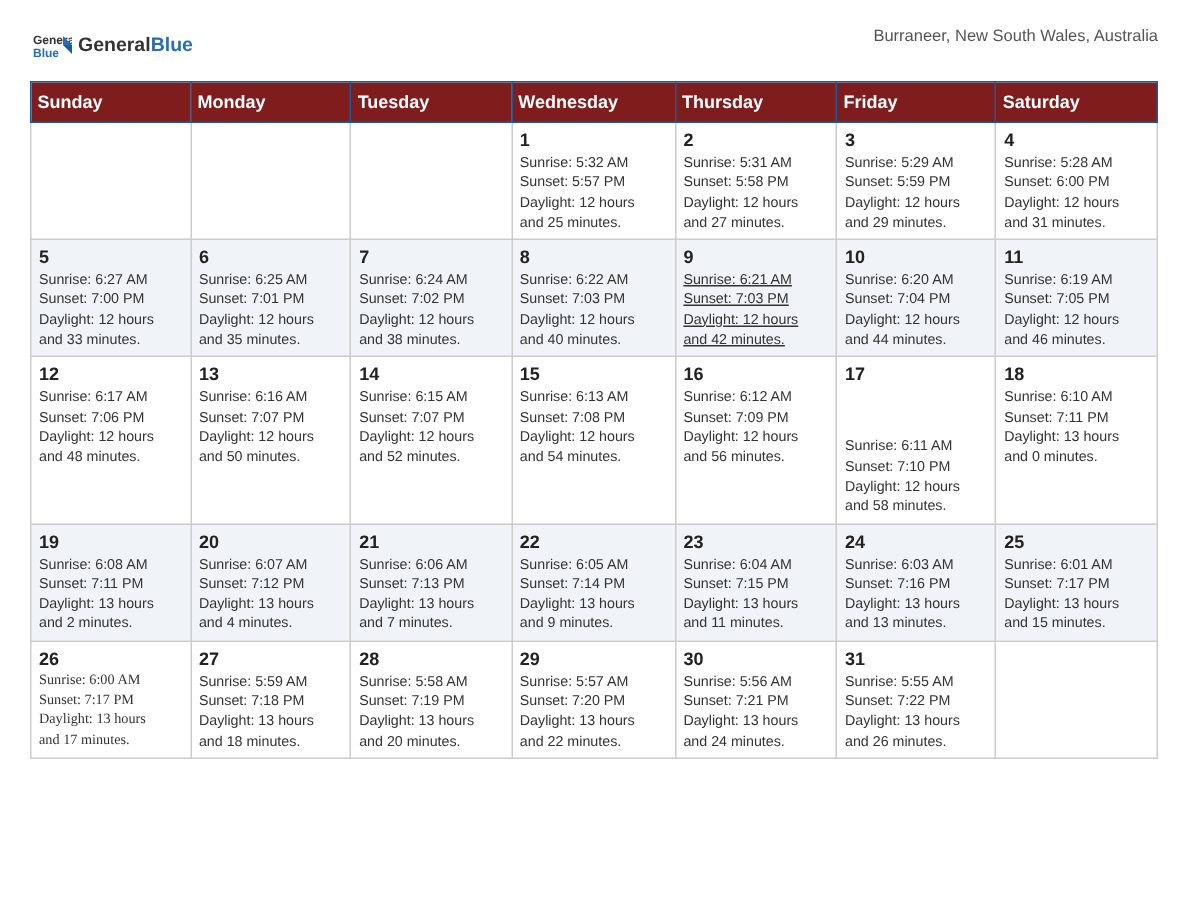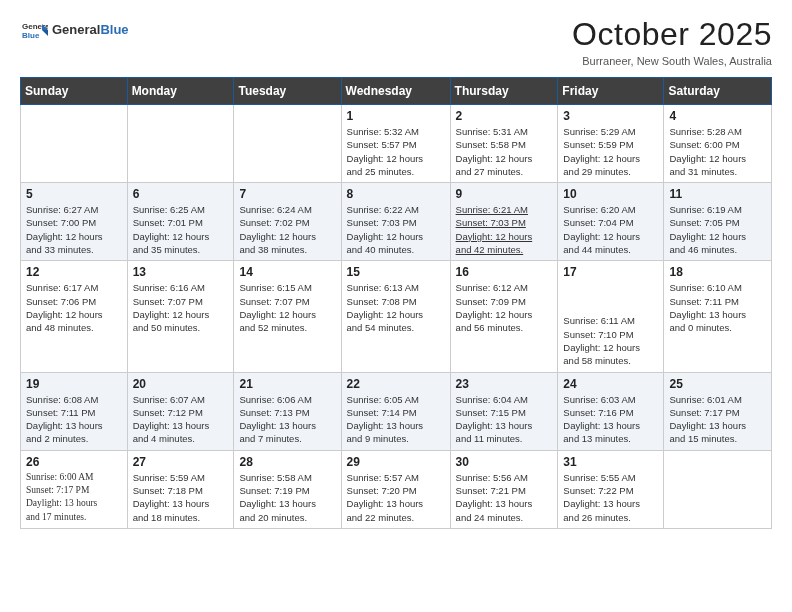--- a/index.html
+++ b/index.html
@@ -45,21 +45,21 @@
       font-size: 11px;
       color: #555;
       margin-top: 2px;
     }
     .calendar {
       width: 100%;
       border-collapse: collapse;
       border: 1px solid #ccc;
     }
     .calendar th {
-      background: #404040;
+      background: #7f1d1d;
       color: #fff;
       font-size: 12px;
       font-weight: bold;
       padding: 6px 4px;
       text-align: left;
       border: 1px solid #1a5a9a;
     }
     .calendar td {
       border: 1px solid #ccc;
       vertical-align: top;
@@ -98,21 +98,20 @@
         <polygon points="22,8 28,14 22,14" fill="#2a6db5"></polygon>
         <polygon points="22,14 28,14 28,20" fill="#1a5a9a"></polygon>
       </svg>
       <div>
         <div style="font-size:13px;font-weight:bold;line-height:1.1;">
           <span class="logo-general">General</span><span class="logo-blue">Blue</span>
         </div>
       </div>
     </div>
     <div class="title-block">
-      <div class="month-title">October 2025</div>
       <div class="location">Burraneer, New South Wales, Australia</div>
     </div>
   </div>
 
   <table class="calendar">
     <thead>
       <tr>
       <th>Sunday</th>
           <th>Monday</th>
           <th>Tuesday</th>

